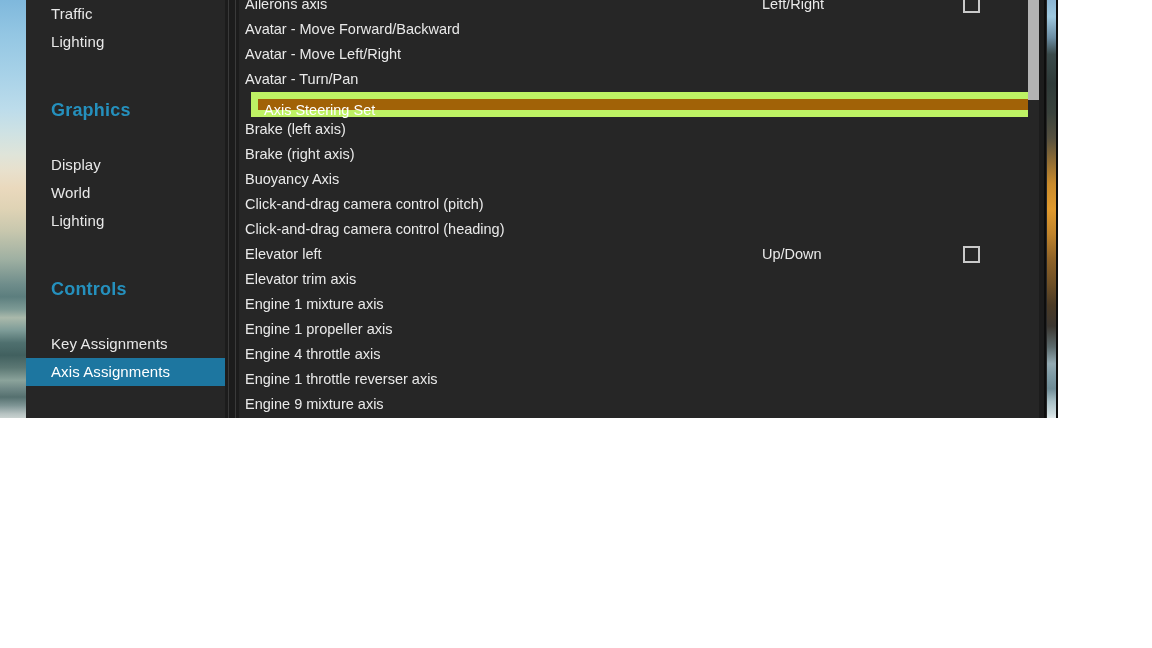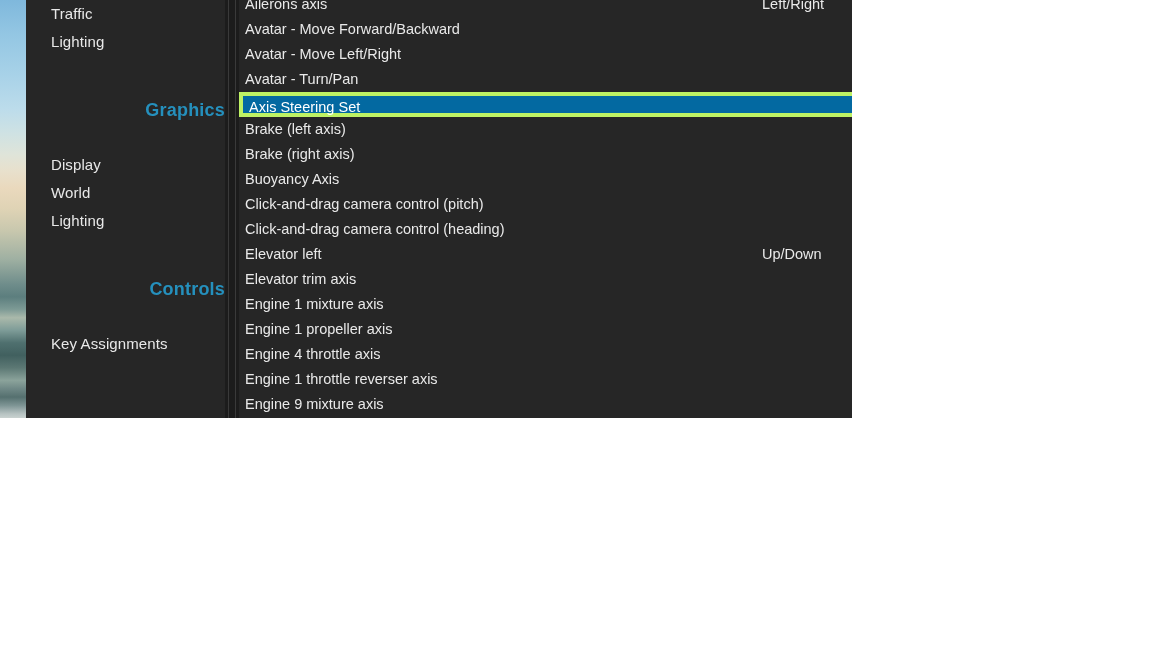--- a/index.html
+++ b/index.html
@@ -18,21 +18,21 @@
     width: 1152px;
     height: 648px;
     background: #ffffff;
   }
 
   
   #app-window {
     position: absolute;
     left: 0;
     top: 0;
-    width: 852px;
+    width: 1058px;
     height: 418px;
     overflow: hidden;
     background: #262626;
   }
 
   
   #bg-left {
     position: absolute;
     left: 0; top: 0;
     width: 26px; height: 418px;
@@ -125,21 +125,21 @@
     padding-left: 25px;
     white-space: nowrap;
     letter-spacing: 0.1px;
   }
   .nav-item.selected {
     background: #1d76a0;
     color: #ffffff;
   }
 
   .nav-section-title {
-    text-align: right;
+    text-align: left;
     color: #2590bd;
     font-size: 18px;
     font-weight: bold;
     letter-spacing: 0.2px;
   }
 
   .spacer-lg { height: 40px; }
   .spacer-md { height: 27px; }
 
   
@@ -197,22 +197,23 @@
     left: 724px;
     top: 4px;
     width: 17px;
     height: 17px;
     border: 2px solid #c9c9c9;
     background: transparent;
     box-sizing: border-box;
   }
 
   .axis-row.selected {
-    background: #0369a1;
-    border: 4px solid #bef264;
+    background: #a16207;
+    border: 7px solid #bef264;
+    margin-left: 12px;
   }
   .axis-row.selected .row-name,
   .axis-row.selected .row-binding {
     color: #ffffff;
     line-height: 23px;
   }
 
   
   #list-scrollbar {
     position: absolute;
@@ -252,20 +253,21 @@
           <div class="spacer-lg"></div>
           <div class="nav-item nav-section-title">Graphics</div>
           <div class="spacer-md"></div>
           <div class="nav-item"><span>Display</span></div>
           <div class="nav-item"><span>World</span></div>
           <div class="nav-item"><span>Lighting</span></div>
           <div class="spacer-lg"></div>
           <div class="nav-item nav-section-title">Controls</div>
           <div class="spacer-md"></div>
           <div class="nav-item"><span>Key Assignments</span></div>
+          <div class="nav-item selected"><span>Axis Assignments</span></div>
           <div class="nav-item"></div>
         </div>
     </div>
 
     <div id="list-gap">
       <div class="gapline g1"></div>
       <div class="gapline g2"></div>
     </div>
 
     <div id="list-panel">

